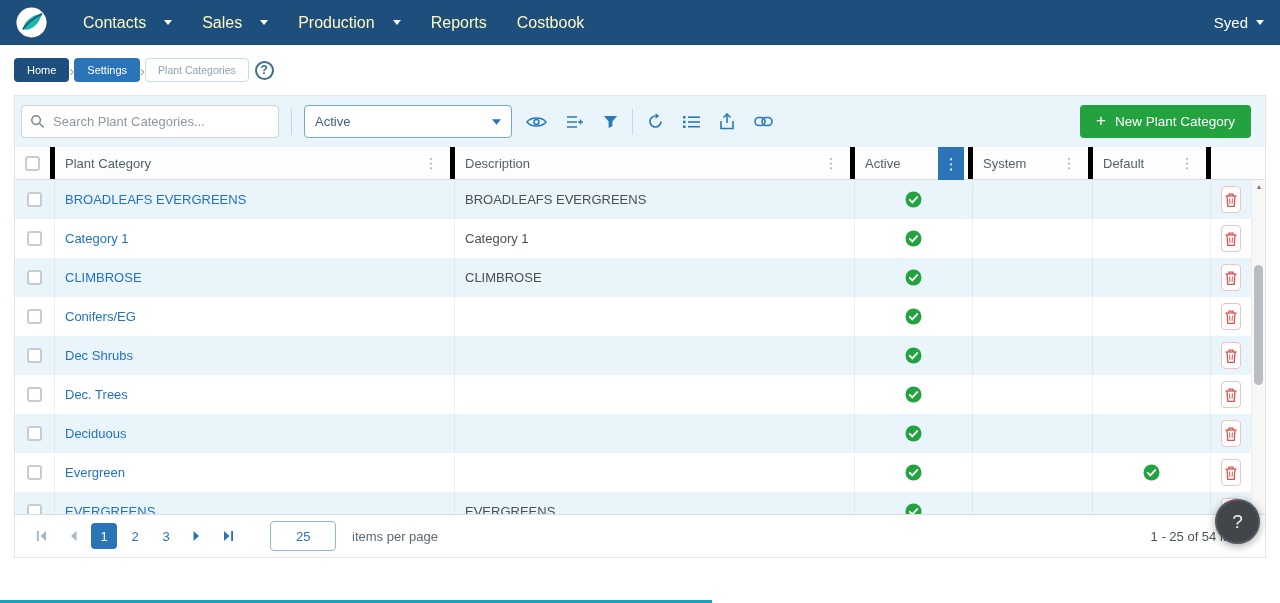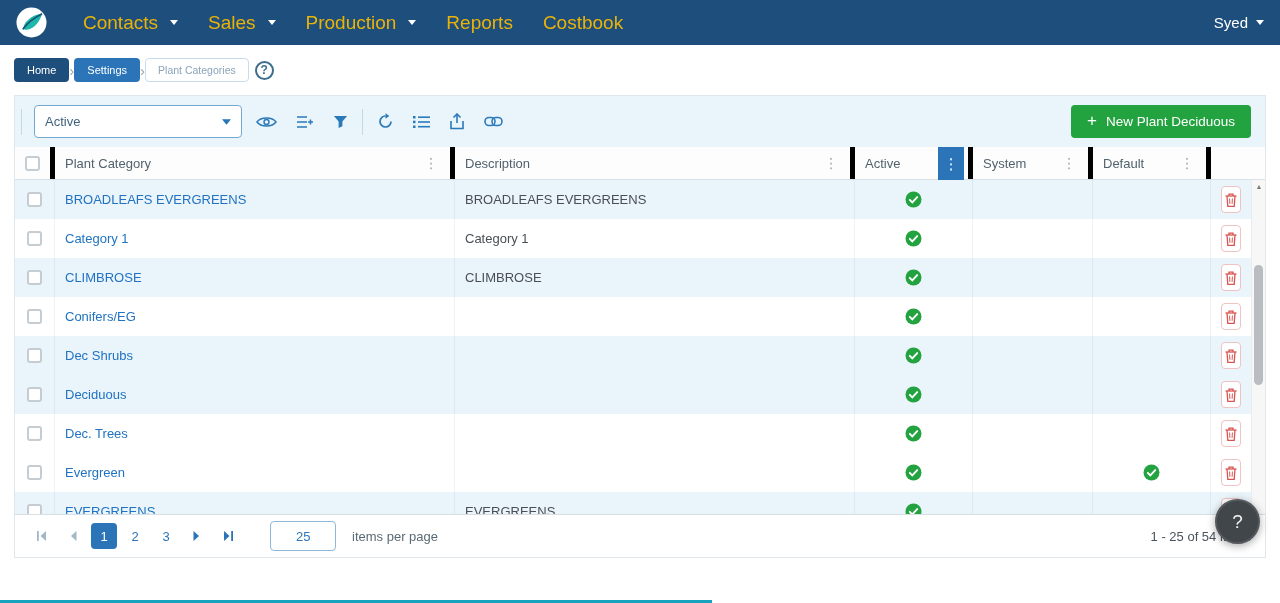--- a/index.html
+++ b/index.html
@@ -5,22 +5,22 @@
   * { margin:0; padding:0; box-sizing:border-box; }
   html,body { width:1280px; height:603px; overflow:hidden; background:#fff;
               font-family:"Liberation Sans", sans-serif; }
   .page { position:relative; width:1280px; height:603px; overflow:hidden; }
 
   
   .navbar { height:45px; background:#1e4e7b; display:flex; align-items:center;
             padding:0 16px; color:#fff; }
   .logo { width:31px; height:31px; margin-right:36px; cursor:pointer; flex:none; }
   .nav-items { display:flex; align-items:center; gap:30px; }
-  .nav-item { font-size:19px; color:#eab308; cursor:pointer; display:flex;
-              align-items:center; gap:12px; white-space:nowrap; }
+  .nav-item { font-size:16px; color:#fef9c3; cursor:pointer; display:flex;
+              align-items:center; gap:18px; white-space:nowrap; }
   .nav-user { margin-left:auto; font-size:15px; display:flex; align-items:center; gap:8px; cursor:pointer; }
   .caret-down { width:8px; height:5px; display:inline-block; }
 
   
   .breadcrumb { height:50px; display:flex; align-items:center; padding:0 14px; background:#fff; }
   .pill { border-radius:4px; font-size:11px; padding:6px 13px; color:#fff; cursor:pointer; white-space:nowrap; }
   .pill.home { background:#1e4e7b; }
   .pill.settings { background:#2b74b8; }
   .pill.current { background:#fff; border:1px solid #c7dcec; color:#8aa4ba;
                   font-size:10.5px; padding:5px 12px; cursor:default; }
@@ -171,20 +171,27 @@
     <span class="crumb-sep">›</span>
     <span class="pill settings">Settings</span>
     <span class="crumb-sep">›</span>
     <span class="pill current">Plant Categories</span>
     <span class="help-circle">?</span>
   </div>
 
   <div class="card">
 
     <div class="toolbar">
+      <span class="search-wrap">
+        <svg width="15" height="15" viewBox="0 0 16 16">
+          <circle cx="6.5" cy="6.5" r="4.6" fill="none" stroke="#7d8790" stroke-width="1.6"></circle>
+          <line x1="10.2" y1="10.2" x2="14.5" y2="14.5" stroke="#7d8790" stroke-width="1.6"></line>
+        </svg>
+        <input class="search-input" type="text" placeholder="Search Plant Categories..." style="">
+      </span>
       <span class="v-divider"></span>
       <span class="dropdown">
         <span>Active</span>
         <svg width="9" height="6" viewBox="0 0 8 5">
             <path d="M0 0 L8 0 L4 5 Z" fill="#2b74b8"></path>
           </svg>
       </span>
       <span class="icon-group">
         <button class="icon-btn">
           <svg width="21" height="14" viewBox="0 0 22 14">
@@ -234,21 +241,21 @@
         </button>
         <button class="icon-btn">
           <svg width="19" height="11" viewBox="0 0 19 11">
             <rect x="1" y="1.5" width="10" height="8" rx="4" fill="none" stroke="#2a7ab9" stroke-width="1.6"></rect>
             <rect x="8" y="1.5" width="10" height="8" rx="4" fill="none" stroke="#2a7ab9" stroke-width="1.6"></rect>
           </svg>
         </button>
       </span>
       <button class="new-btn">
         <span class="plus">+</span>
-        <span>New Plant Deciduous</span>
+        <span>New Plant Category</span>
       </button>
     </div>
 
     <div class="thead">
       <div class="th col-cb">
           <span class="checkbox"></span>
         </div>
       <div class="th col-name">
         <span>Plant Category</span>
         <button class="menu-dots">⋮</button>
@@ -473,67 +480,67 @@
           <path d="M0.5 3 H11.5" stroke="#d9534f" stroke-width="1.3"></path>
           <path d="M4 3 V1.2 H8 V3" fill="none" stroke="#d9534f" stroke-width="1.3"></path>
           <path d="M2 3 L2.8 13.3 H9.2 L10 3" fill="none" stroke="#d9534f" stroke-width="1.3"></path>
           <line x1="4.6" y1="5.5" x2="4.9" y2="10.8" stroke="#d9534f" stroke-width="1"></line>
           <line x1="7.4" y1="5.5" x2="7.1" y2="10.8" stroke="#d9534f" stroke-width="1"></line>
         </svg>
       </button>
     </div>
   </div>
 
+  <div class="trow">
+    <div class="td col-cb">
+            <span class="checkbox"></span>
+          </div>
+    <div class="td col-name">
+            <a class="link">Dec. Trees</a>
+          </div>
+    <div class="td col-desc">
+            <span class="desc-text"></span>
+          </div>
+    <div class="td col-active">
+      <svg width="17" height="17" viewBox="0 0 17 17">
+        <circle cx="8.5" cy="8.5" r="8" fill="#23a33f"></circle>
+        <path d="M4.8 8.8 L7.3 11.3 L12.2 6.1" fill="none" stroke="#fff" stroke-width="1.9" stroke-linecap="round"></path>
+      </svg>
+    </div>
+    <div class="td col-system">
+      <svg width="17" height="17" viewBox="0 0 17 17" style="visibility: hidden;">
+        <circle cx="8.5" cy="8.5" r="8" fill="#23a33f"></circle>
+        <path d="M4.8 8.8 L7.3 11.3 L12.2 6.1" fill="none" stroke="#fff" stroke-width="1.9" stroke-linecap="round"></path>
+      </svg>
+    </div>
+    <div class="td col-default">
+      <svg width="17" height="17" viewBox="0 0 17 17" style="visibility: hidden;">
+        <circle cx="8.5" cy="8.5" r="8" fill="#23a33f"></circle>
+        <path d="M4.8 8.8 L7.3 11.3 L12.2 6.1" fill="none" stroke="#fff" stroke-width="1.9" stroke-linecap="round"></path>
+      </svg>
+    </div>
+    <div class="td col-actions">
+      <button class="trash-btn">
+        <svg width="12" height="14" viewBox="0 0 12 14">
+          <path d="M0.5 3 H11.5" stroke="#d9534f" stroke-width="1.3"></path>
+          <path d="M4 3 V1.2 H8 V3" fill="none" stroke="#d9534f" stroke-width="1.3"></path>
+          <path d="M2 3 L2.8 13.3 H9.2 L10 3" fill="none" stroke="#d9534f" stroke-width="1.3"></path>
+          <line x1="4.6" y1="5.5" x2="4.9" y2="10.8" stroke="#d9534f" stroke-width="1"></line>
+          <line x1="7.4" y1="5.5" x2="7.1" y2="10.8" stroke="#d9534f" stroke-width="1"></line>
+        </svg>
+      </button>
+    </div>
+  </div>
+
   <div class="trow alt">
     <div class="td col-cb">
             <span class="checkbox"></span>
           </div>
     <div class="td col-name">
             <a class="link">Deciduous</a>
-          </div>
-    <div class="td col-desc">
-            <span class="desc-text"></span>
-          </div>
-    <div class="td col-active">
-      <svg width="17" height="17" viewBox="0 0 17 17">
-        <circle cx="8.5" cy="8.5" r="8" fill="#23a33f"></circle>
-        <path d="M4.8 8.8 L7.3 11.3 L12.2 6.1" fill="none" stroke="#fff" stroke-width="1.9" stroke-linecap="round"></path>
-      </svg>
-    </div>
-    <div class="td col-system">
-      <svg width="17" height="17" viewBox="0 0 17 17" style="visibility: hidden;">
-        <circle cx="8.5" cy="8.5" r="8" fill="#23a33f"></circle>
-        <path d="M4.8 8.8 L7.3 11.3 L12.2 6.1" fill="none" stroke="#fff" stroke-width="1.9" stroke-linecap="round"></path>
-      </svg>
-    </div>
-    <div class="td col-default">
-      <svg width="17" height="17" viewBox="0 0 17 17" style="visibility: hidden;">
-        <circle cx="8.5" cy="8.5" r="8" fill="#23a33f"></circle>
-        <path d="M4.8 8.8 L7.3 11.3 L12.2 6.1" fill="none" stroke="#fff" stroke-width="1.9" stroke-linecap="round"></path>
-      </svg>
-    </div>
-    <div class="td col-actions">
-      <button class="trash-btn">
-        <svg width="12" height="14" viewBox="0 0 12 14">
-          <path d="M0.5 3 H11.5" stroke="#d9534f" stroke-width="1.3"></path>
-          <path d="M4 3 V1.2 H8 V3" fill="none" stroke="#d9534f" stroke-width="1.3"></path>
-          <path d="M2 3 L2.8 13.3 H9.2 L10 3" fill="none" stroke="#d9534f" stroke-width="1.3"></path>
-          <line x1="4.6" y1="5.5" x2="4.9" y2="10.8" stroke="#d9534f" stroke-width="1"></line>
-          <line x1="7.4" y1="5.5" x2="7.1" y2="10.8" stroke="#d9534f" stroke-width="1"></line>
-        </svg>
-      </button>
-    </div>
-  </div>
-
-  <div class="trow">
-    <div class="td col-cb">
-            <span class="checkbox"></span>
-          </div>
-    <div class="td col-name">
-            <a class="link">Dec. Trees</a>
           </div>
     <div class="td col-desc">
             <span class="desc-text"></span>
           </div>
     <div class="td col-active">
       <svg width="17" height="17" viewBox="0 0 17 17">
         <circle cx="8.5" cy="8.5" r="8" fill="#23a33f"></circle>
         <path d="M4.8 8.8 L7.3 11.3 L12.2 6.1" fill="none" stroke="#fff" stroke-width="1.9" stroke-linecap="round"></path>
       </svg>
     </div>

